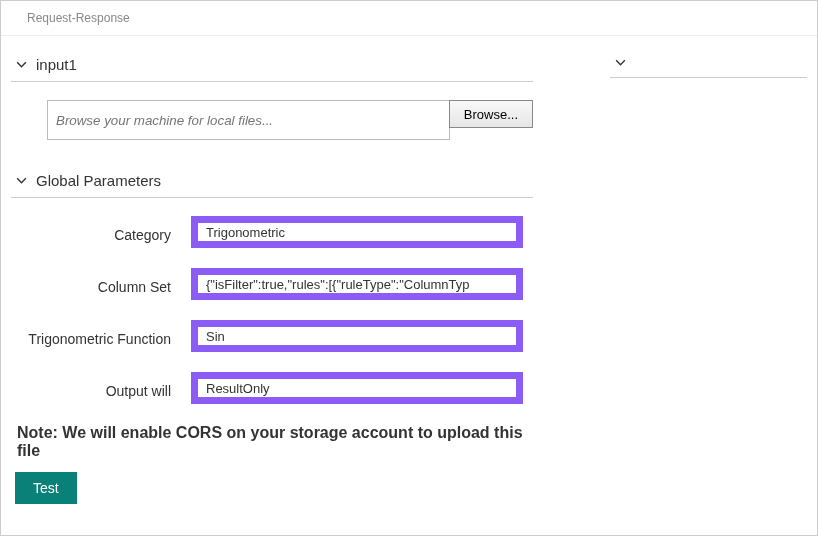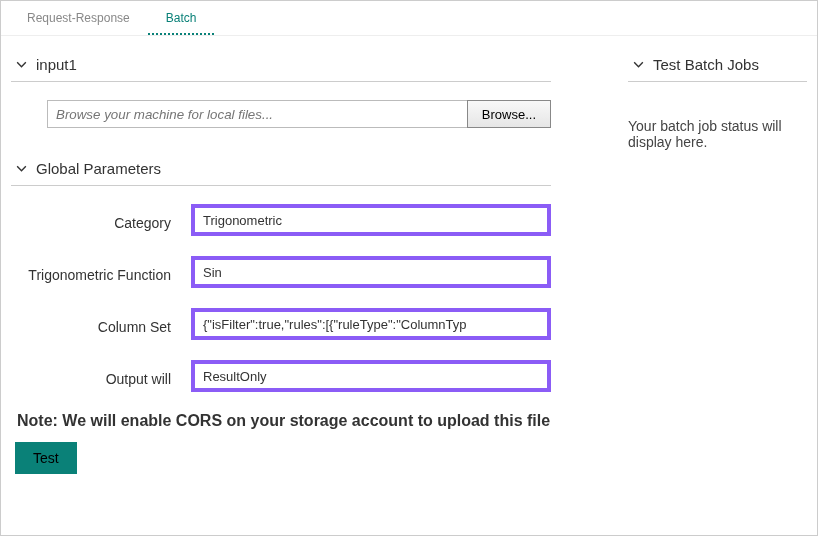--- a/index.html
+++ b/index.html
@@ -60,21 +60,21 @@
   .file-row {
     display: flex;
     margin: 0 0 28px 36px;
   }
   .file-input {
     flex: 1;
     border: 1px solid #bbb;
     padding: 6px 8px;
     font-style: italic;
     color: #888;
-    height: 28px;
+    height: 40px;
     background: #fff;
   }
   .browse-btn {
     border: 1px solid #888;
     background: linear-gradient(#f8f8f8,#e6e6e6);
     padding: 0 14px;
     height: 28px;
     font-size: 13px;
     cursor: pointer;
     margin-left: -1px;
@@ -87,57 +87,56 @@
   .form-label {
     width: 180px;
     text-align: right;
     padding-right: 20px;
     padding-top: 6px;
     font-size: 14px;
     color: #333;
     line-height: 1.3;
   }
   .form-input {
-    width: 360px;
-    border: 4px solid #8b5cf6;
+    width: 332px;
+    border: 7px solid #8b5cf6;
     padding: 7px 8px;
     font-size: 13px;
     height: 32px;
     color: #333;
     overflow: hidden;
     text-overflow: clip;
     white-space: nowrap;
   }
   .note {
     font-size: 16px;
     font-weight: bold;
     color: #333;
     margin: 12px 0 12px 6px;
   }
   .test-btn {
     background: #0a8178;
-    color: #000000;
+    color: #ffffff;
     border: none;
     padding: 8px 18px;
     font-size: 14px;
     cursor: pointer;
     margin-left: 4px;
   }
   .status-text {
     font-size: 14px;
     color: #444;
     padding: 18px 0 0 0;
   }
 </style>
 </head>
 <body>
 
 <div class="tabs">
   <div class="tab">Request-Response</div>
-  <div class="tab active">Batch</div>
 </div>
 
 <div class="content">
   <div class="left">
 
     <div class="section-header">
       <span class="chev">
         <svg width="13" height="13" viewBox="0 0 12 12">
             <path d="M2 4 L6 8 L10 4" stroke="#333" stroke-width="1.3" fill="none"></path>
           </svg>
@@ -158,43 +157,41 @@
       </span>
       <span class="title">Global Parameters</span>
     </div>
 
     <div class="form-row">
       <div class="form-label">Category</div>
       <input class="form-input" type="text" value="Trigonometric" style="">
     </div>
 
     <div class="form-row">
-      <div class="form-label">Trigonometric Function</div>
-      <input class="form-input" type="text" value="Sin" style="">
+      <div class="form-label">Column Set</div>
+      <input class="form-input" type="text" value="{&quot;isFilter&quot;:true,&quot;rules&quot;:[{&quot;ruleType&quot;:&quot;ColumnTyp" style="">
     </div>
 
     <div class="form-row">
-      <div class="form-label">Column Set</div>
-      <input class="form-input" type="text" value="{&quot;isFilter&quot;:true,&quot;rules&quot;:[{&quot;ruleType&quot;:&quot;ColumnTyp" style="">
+      <div class="form-label">Trigonometric Function</div>
+      <input class="form-input" type="text" value="Sin" style="">
     </div>
 
     <div class="form-row">
       <div class="form-label">Output will</div>
       <input class="form-input" type="text" value="ResultOnly" style="">
     </div>
 
     <div class="note">Note: We will enable CORS on your storage account to upload this file</div>
 
     <button class="test-btn">Test</button>
   </div>
 
   <div class="right">
     <div class="section-header">
       <span class="chev">
         <svg width="13" height="13" viewBox="0 0 12 12">
             <path d="M2 4 L6 8 L10 4" stroke="#333" stroke-width="1.3" fill="none"></path>
           </svg>
       </span>
-      <span class="title">Test Batch Jobs</span>
     </div>
-    <div class="status-text">Your batch job status will display here.</div>
   </div>
 </div>
 
 </body></html>

